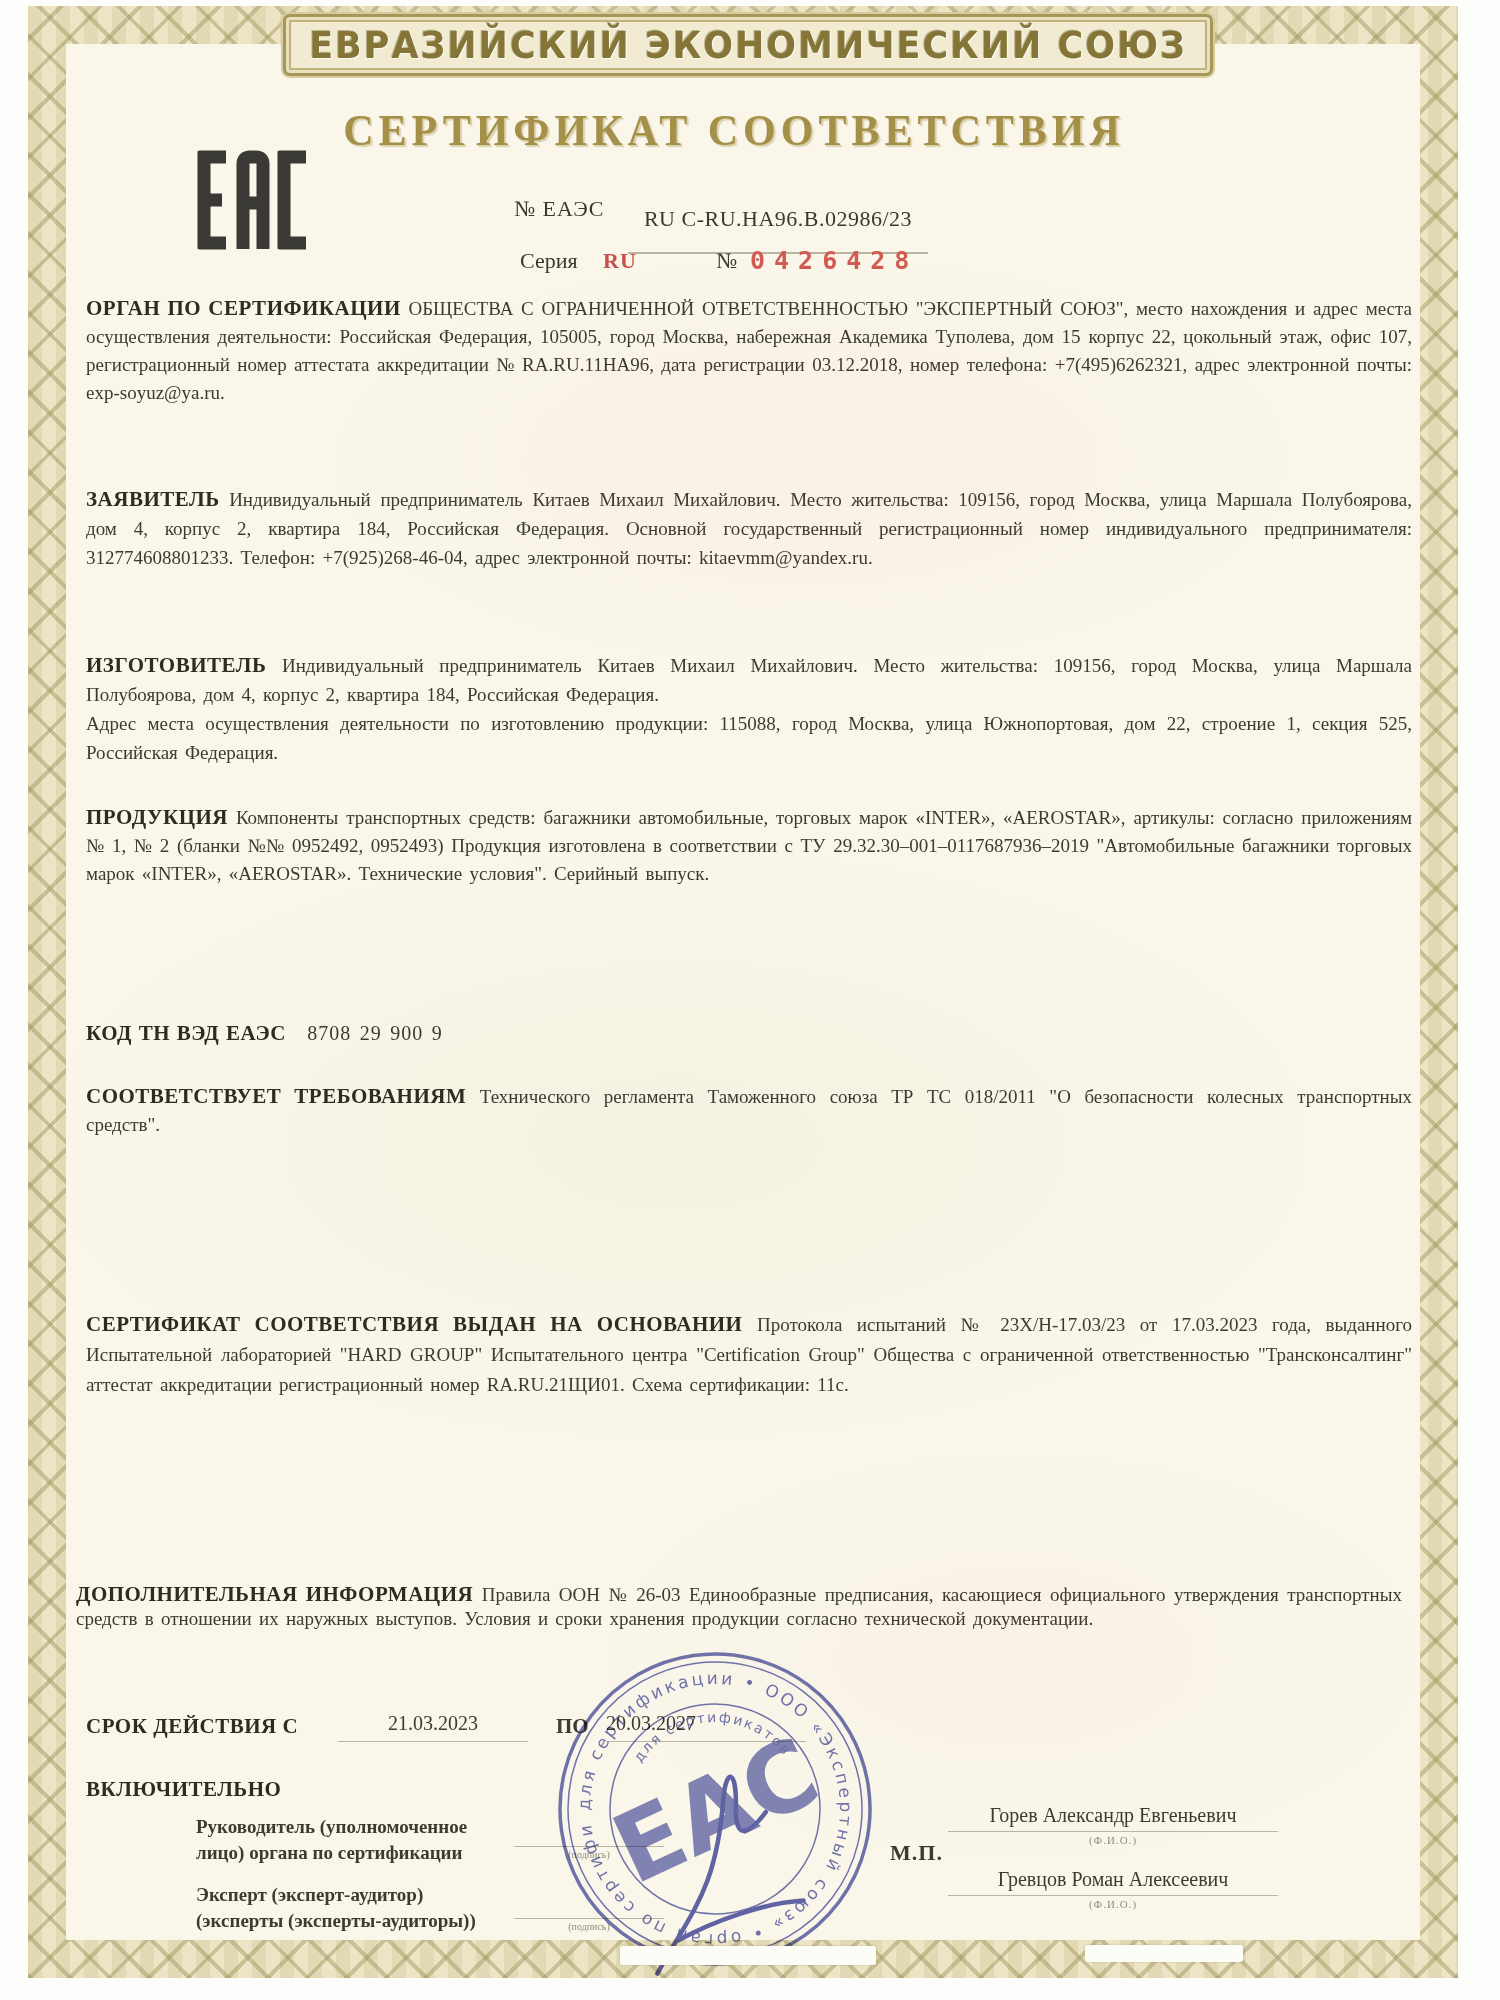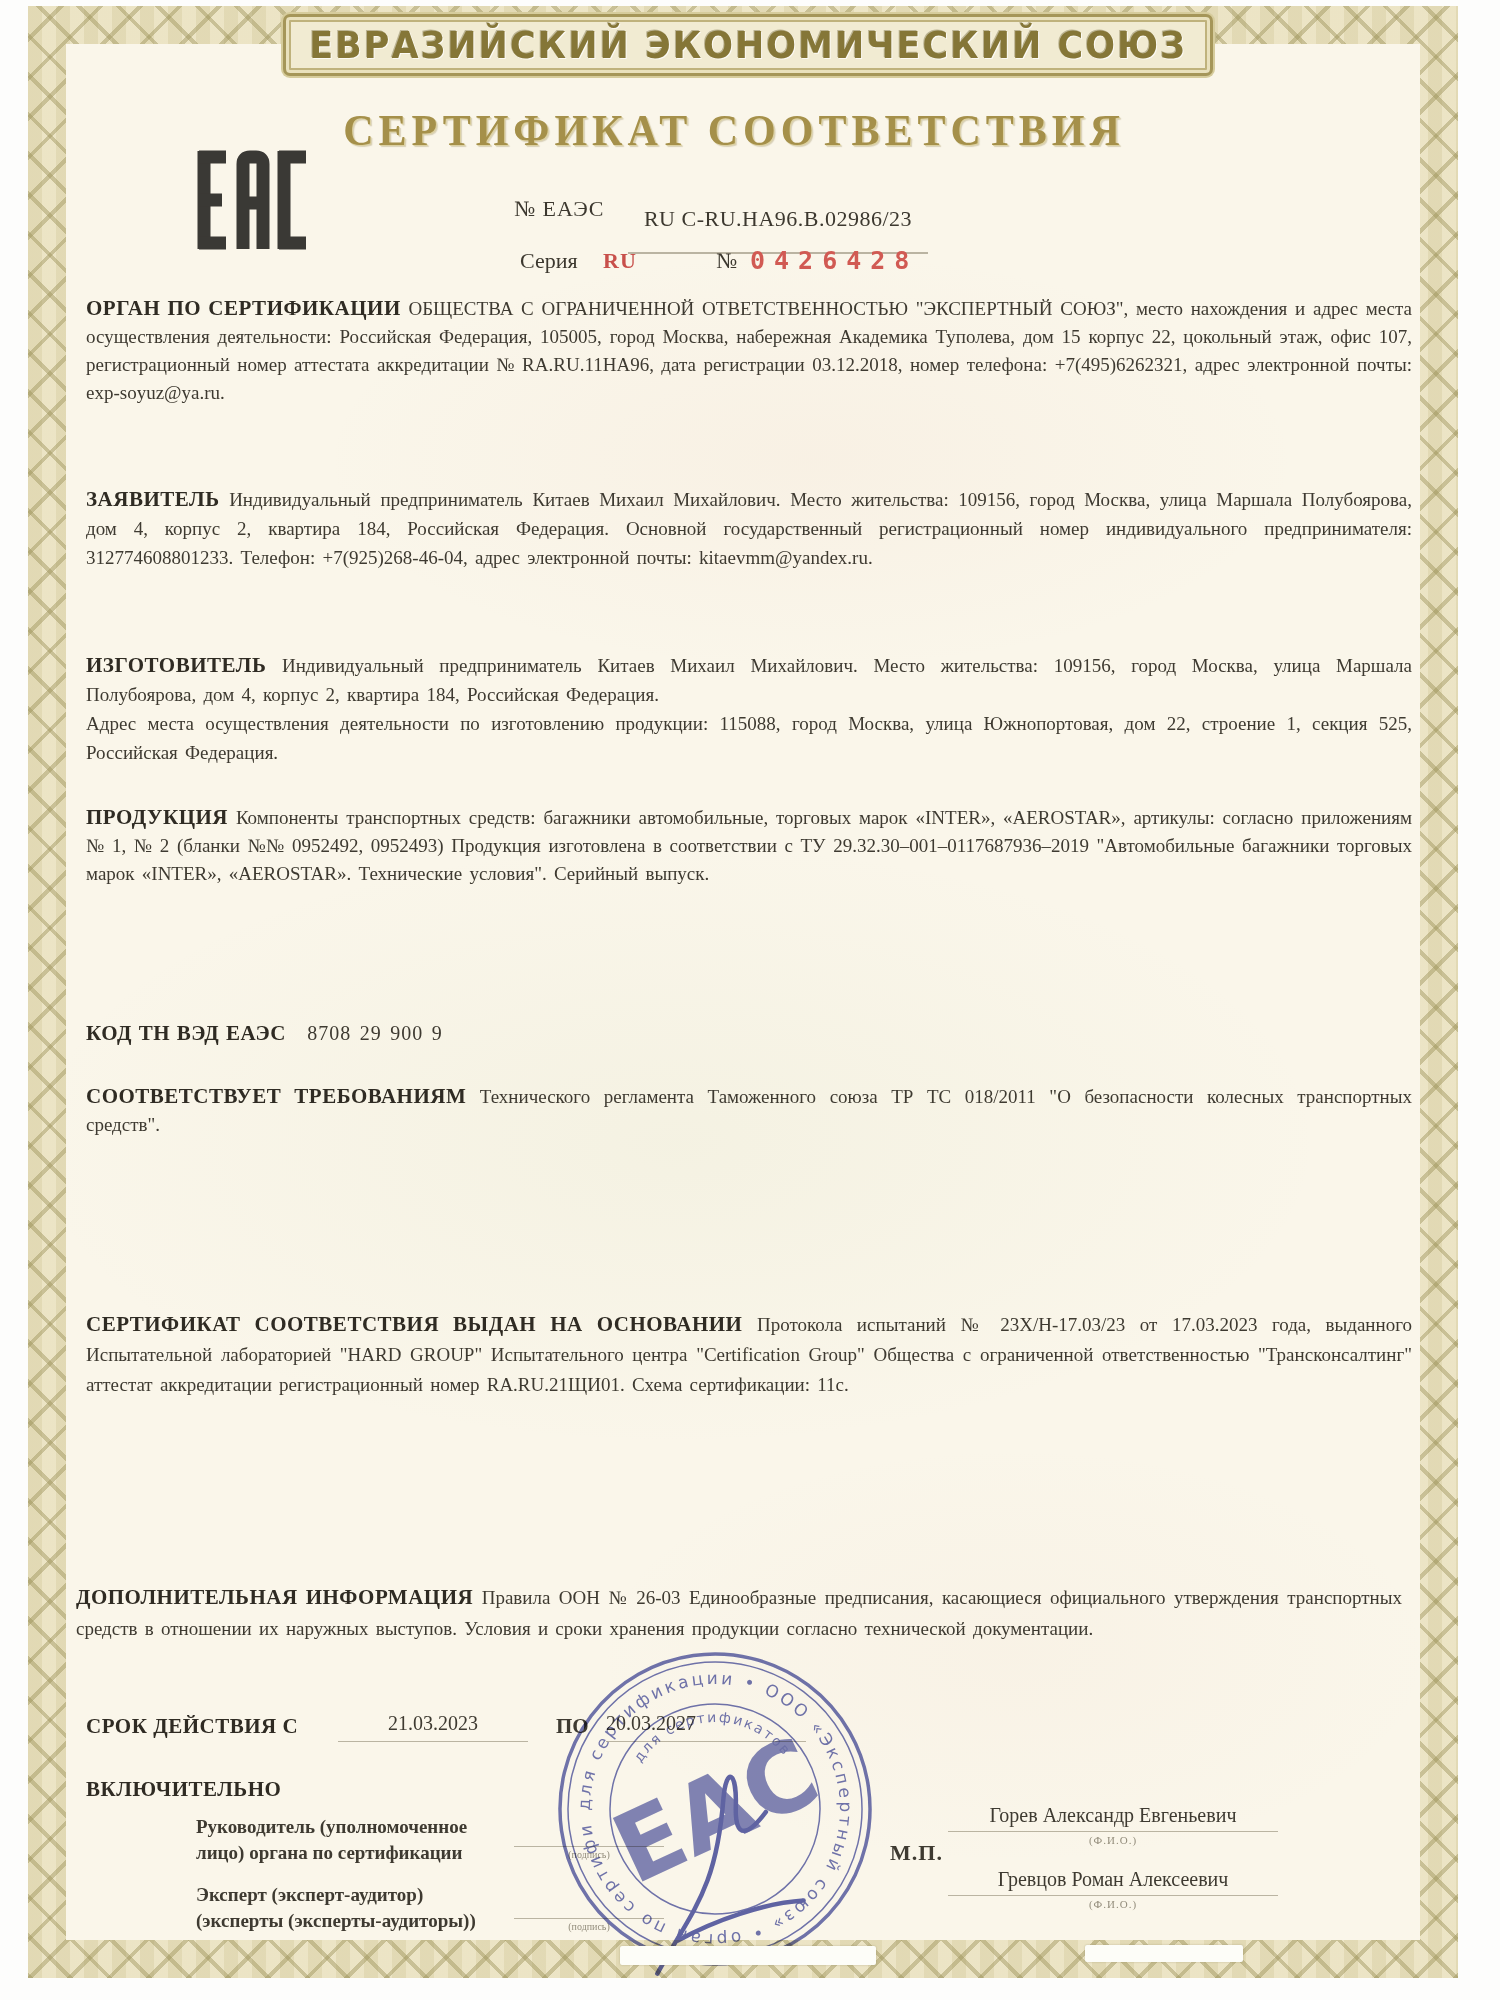--- a/index.html
+++ b/index.html
@@ -66,21 +66,21 @@
   .para b.lbl { font-size:21px; letter-spacing:.5px; color:#2f2b23; word-spacing:1px; }
   .p-organ { top:288px; }
   .p-applicant { top:479px; line-height:29px; }
   .p-manufacturer { top:645px; line-height:29px; }
   .p-manufacturer .sub { display:block; }
   .p-product { top:797px; }
   .p-tnved { top:1013px; }
   .p-tnved .val { font-size:20px; letter-spacing:1px; padding-left:14px; }
   .p-complies { top:1076px; }
   .p-issued { top:1303px; line-height:30px; }
-  .p-addinfo { top:1576px; left:48px; line-height:31px; }
+  .p-addinfo { top:1576px; left:48px; line-height:24px; }
 
   
   .validity { position:absolute; left:58px; top:1708px; width:1326px; color:#3e3a31; }
   .validity .lbl { font-weight:bold; font-size:21px; letter-spacing:.5px; color:#2f2b23; }
   .v-from { position:absolute; left:252px; top:-2px; width:190px; text-align:center; font-size:20px; border-bottom:1.5px solid #8f897299; padding-bottom:6px; }
   .v-po  { position:absolute; left:470px; top:0; font-weight:bold; font-size:21px; }
   .v-to  { position:absolute; left:520px; top:-2px; width:200px; text-align:left; font-size:20px; border-bottom:1.5px solid #8f897299; padding-bottom:6px; }
   .v-incl { display:block; margin-top:38px; }
 
   

